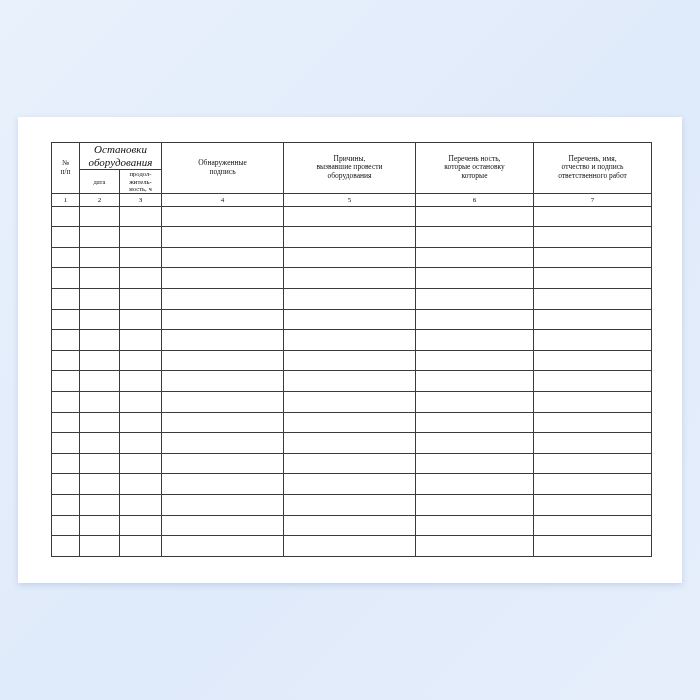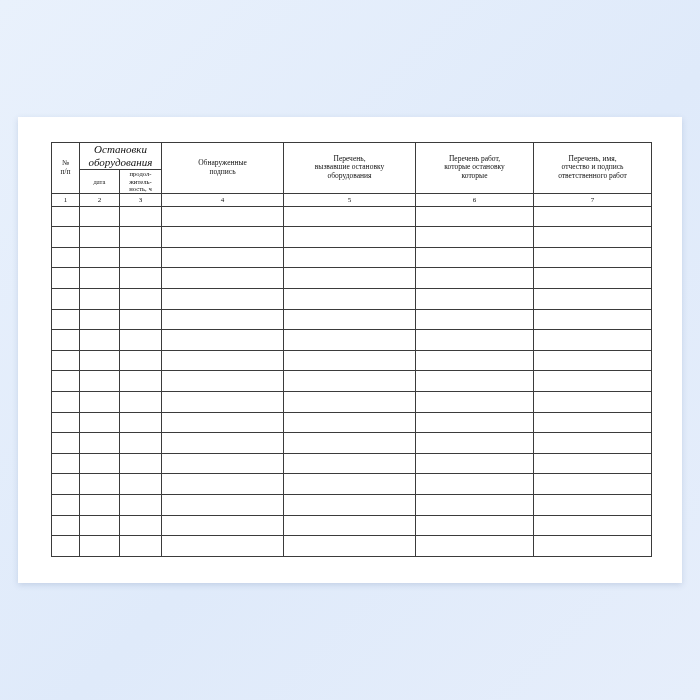--- a/index.html
+++ b/index.html
@@ -106,26 +106,26 @@
             </th>
             <th class="hdr-group" colspan="2">
               <div>Остановки</div>
               <div>оборудования</div>
             </th>
             <th class="hdr-main" rowspan="2">
               <div>Обнаруженные</div>
               <div>подпись</div>
             </th>
             <th class="hdr-main" rowspan="2">
-              <div>Перечень,</div>
-              <div>вызвавшие остановку</div>
+              <div>Причины,</div>
+              <div>вызвавшие провести</div>
               <div>оборудования</div>
             </th>
             <th class="hdr-main" rowspan="2">
-              <div>Перечень работ,</div>
+              <div>Перечень ность,</div>
               <div>которые остановку</div>
               <div>которые</div>
             </th>
             <th class="hdr-main" rowspan="2">
               <div>Перечень, имя,</div>
               <div>отчество и подпись</div>
               <div>ответственного работ</div>
             </th>
           </tr>
           <tr>

